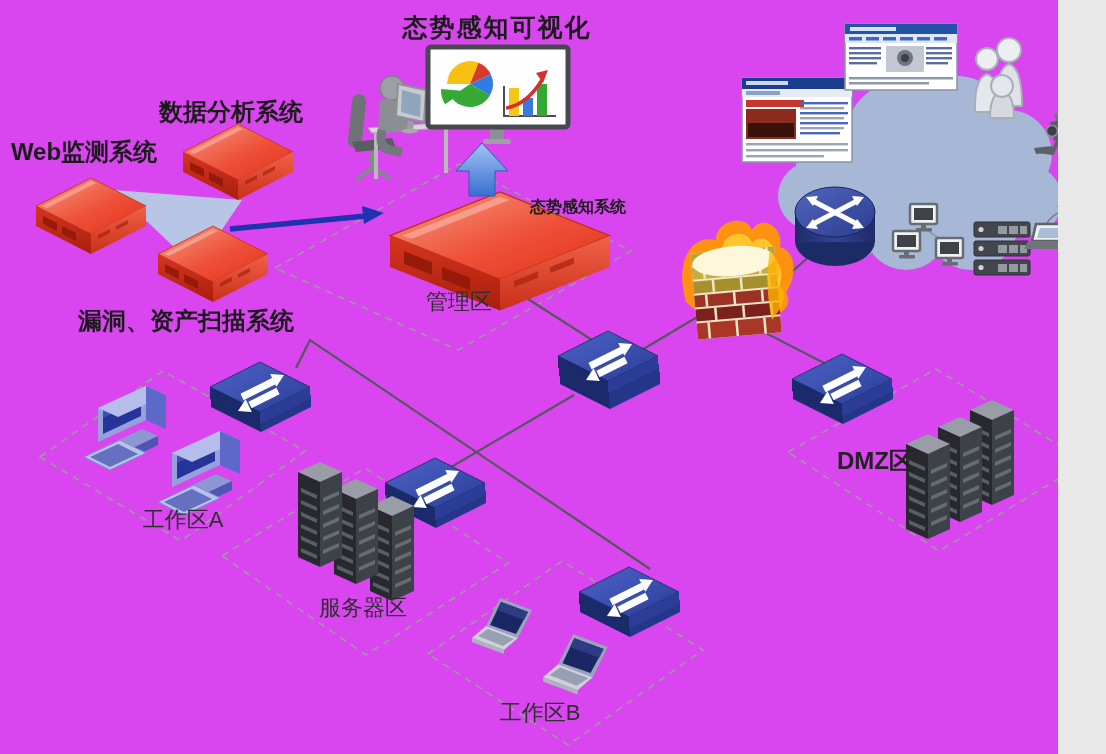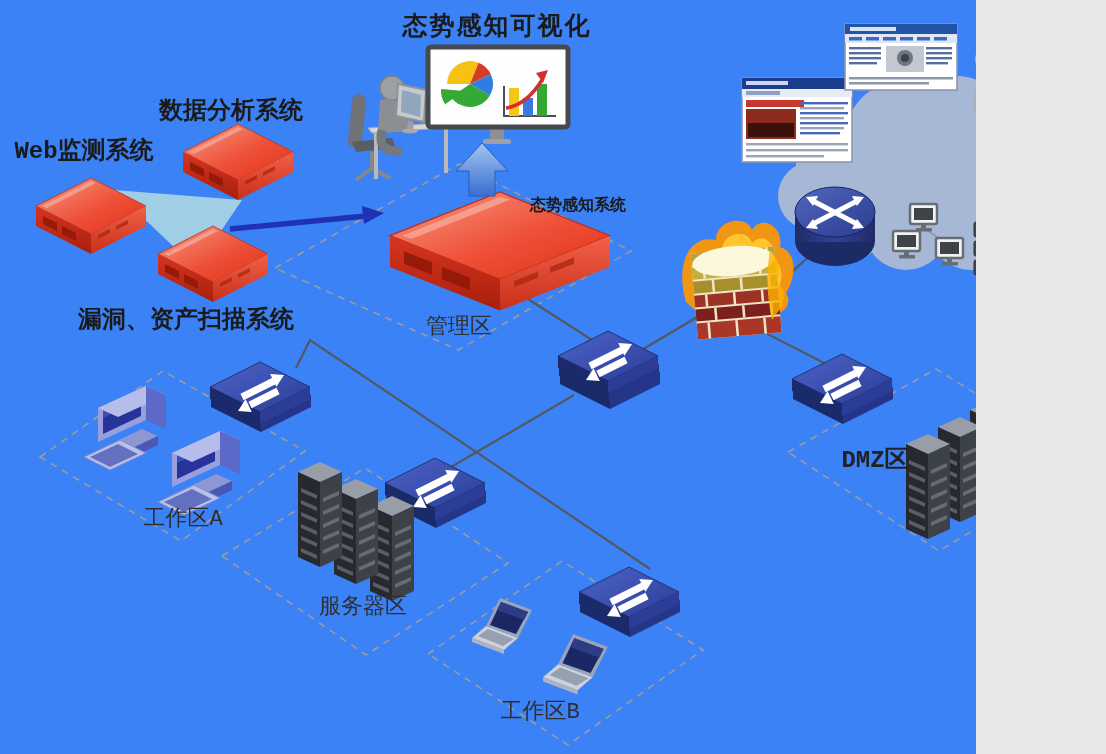--- a/index.html
+++ b/index.html
@@ -1,17 +1,17 @@
 <!DOCTYPE html>
 <html><head>
 <meta charset="utf-8">
 <style>
   html,body{margin:0;padding:0;background:#e8e8e8;}
-  #stage{position:relative;width:976px;height:754px;background:#3b82f6;overflow:hidden;
-         font-family:Liberation Mono, monospace;}
+  #stage{position:relative;width:1058px;height:754px;background:#d946ef;overflow:hidden;
+         font-family:Liberation Sans, sans-serif;}
   #art{position:absolute;left:0;top:0;width:1106px;height:754px;}
   .lbl{position:absolute;transform:translateX(-50%);white-space:nowrap;color:#1a1a1a;line-height:1.1;}
   .lbl.title{font-size:25px;font-weight:800;letter-spacing:2px;}
   .lbl.sys{font-size:24px;font-weight:700;}
   .lbl.sys2{font-size:16px;font-weight:700;}
   .lbl.zone{font-size:22px;font-weight:500;color:#2f2f2f;}
   .lbl.dmz{font-size:24px;font-weight:600;color:#222;margin-left:18px;}
   .lbl.net{font-size:27px;font-weight:800;color:#ffffff;letter-spacing:1px;}
 </style>
 </head>
@@ -386,19 +386,19 @@
       <polygon points="548,70 536,73 543,83" fill="#d32f2f"></polygon>
     </g>
   </g>
 </svg>
 
 <div class="lbl title" style="left:497px;top:14px;">态势感知可视化</div>
 <div class="lbl sys" style="left:84px;top:139px;">Web监测系统</div>
 <div class="lbl sys" style="left:231px;top:99px;">数据分析系统</div>
 <div class="lbl sys" style="left:186px;top:308px;">漏洞、资产扫描系统</div>
 <div class="lbl sys2" style="left:578px;top:198px;">态势感知系统</div>
-<div class="lbl zone" style="left:459px;top:316px;">管理区</div>
+<div class="lbl zone" style="left:459px;top:290px;">管理区</div>
 <div class="lbl zone" style="left:183px;top:508px;">工作区A</div>
 <div class="lbl zone" style="left:363px;top:596px;">服务器区</div>
 <div class="lbl zone" style="left:540px;top:701px;">工作区B</div>
 <div class="lbl dmz" style="left:857px;top:448px;">DMZ区</div>
 
 </div>
 
 </body></html>

